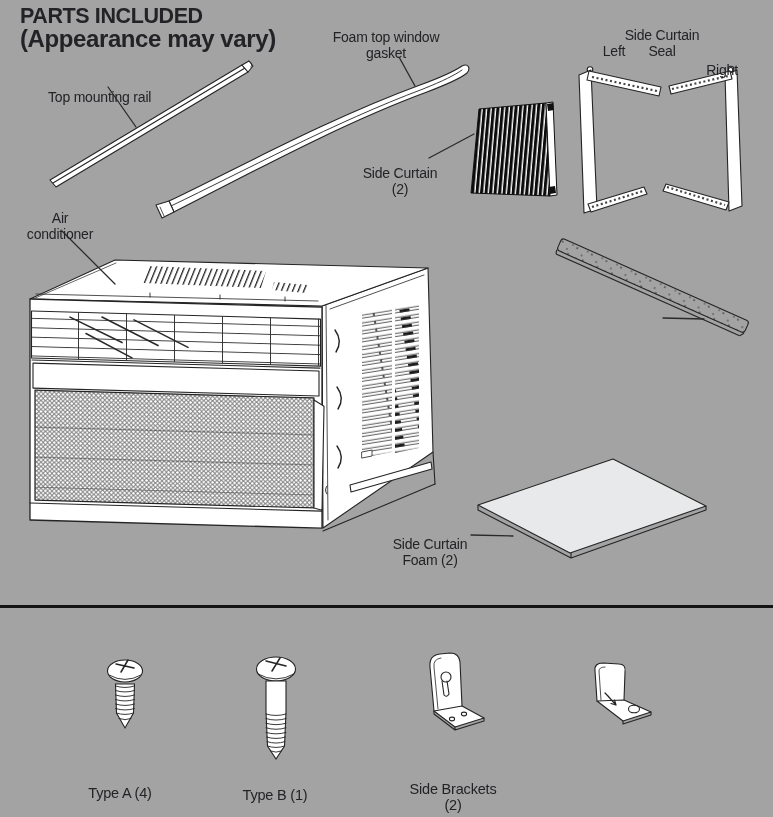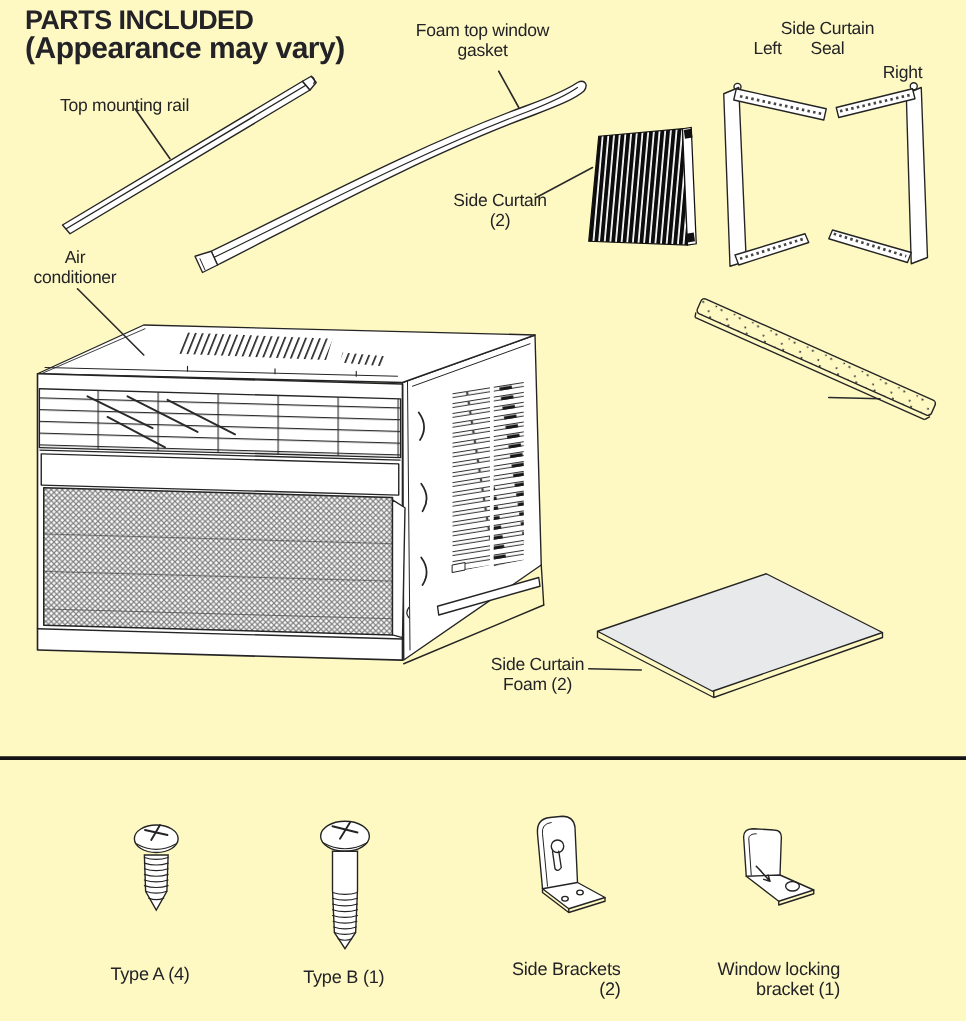--- a/index.html
+++ b/index.html
@@ -1,21 +1,21 @@
 <!DOCTYPE html>
 <html><head>
 <meta charset="utf-8">
 <style>
   html,body{margin:0;padding:0;background:#ffffff;}
-  .page{position:relative;width:773px;height:817px;background:#fef9c3;overflow:hidden;
+  .page{position:relative;width:773px;height:817px;background:#a3a3a3;overflow:hidden;
         font-family:"Liberation Sans", sans-serif;color:#232327;}
   svg.art{position:absolute;left:0;top:0;}
-  .lbl{position:absolute;font-size:14px;line-height:15.5px;letter-spacing:-0.2px;white-space:nowrap;color:#232327;}
+  .lbl{position:absolute;font-size:14px;line-height:15.5px;letter-spacing:-0.2px;white-space:nowrap;color:#232327;margin-top:13px;}
   .cc{transform:translateX(-50%);text-align:center;}
-  .big{font-size:14.5px;line-height:16px;text-align:right;}
+  .big{font-size:14.5px;line-height:16px;}
   .titleblock{position:absolute;}
   .t1{font-size:21.5px;font-weight:700;letter-spacing:-0.4px;line-height:23px;}
   .t2{font-size:24px;font-weight:700;letter-spacing:-0.4px;line-height:21px;}
   .lbl span{display:block;}
 </style>
 </head>
 <body>
 
 <div class="page">
 
@@ -235,18 +235,14 @@
 
   <div class="lbl cc big" style="left:275px;top:774px">
     <span>Type B (1)</span>
   </div>
 
   <div class="lbl cc big" style="left:453px;top:768px">
     <span>Side Brackets</span>
     <span>(2)</span>
   </div>
 
-  <div class="lbl cc big" style="left:623px;top:768px">
-    <span>Window locking</span>
-    <span>bracket (1)</span>
-  </div>
 
 </div>
 
 </body></html>

